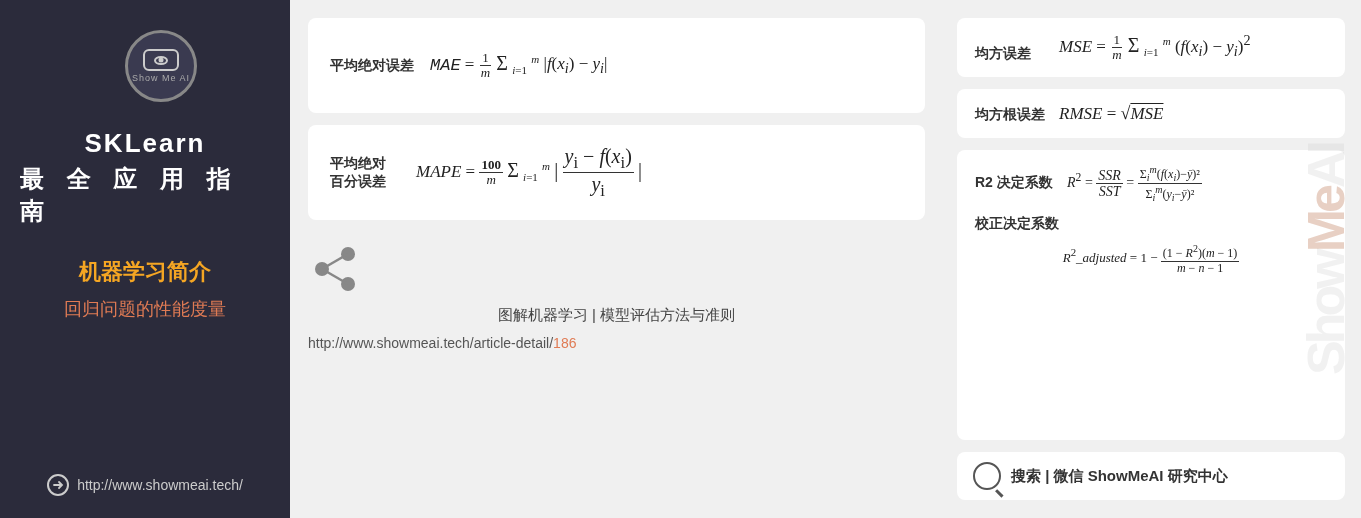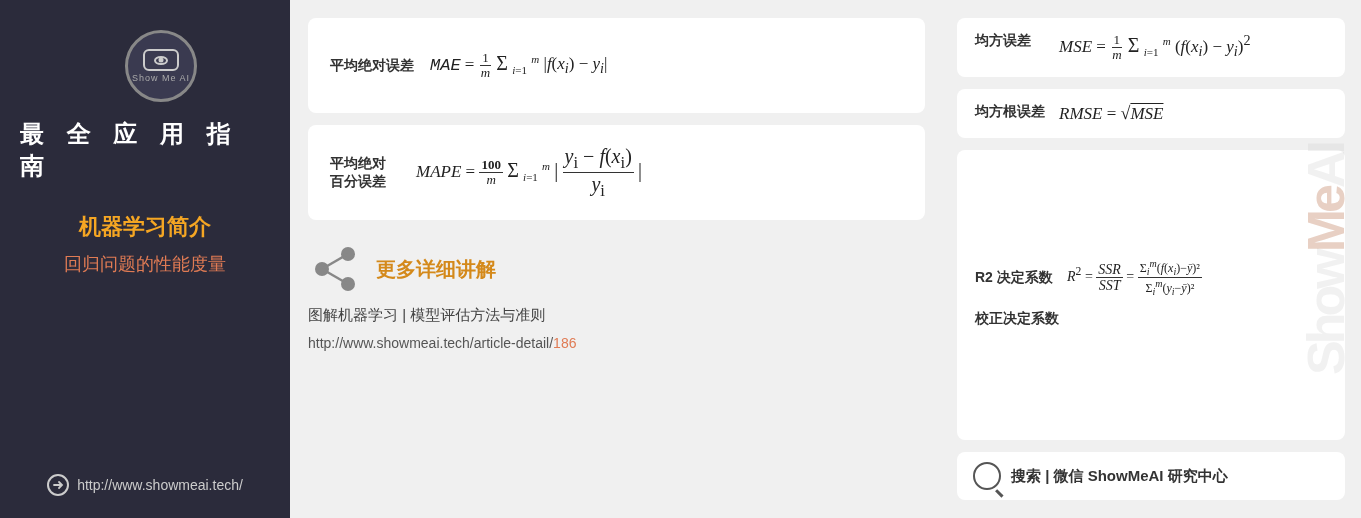--- a/index.html
+++ b/index.html
@@ -166,20 +166,21 @@
       gap: 14px;
     }
     .more-link {
       font-size: 20px;
       font-weight: bold;
       color: #d4891a;
     }
     .desc-text {
       font-size: 15px;
       color: #444;
+      text-align: center;
     }
     .url-text {
       font-size: 14px;
       color: #555;
     }
     .url-number {
       color: #e07b54;
     }
 
     
@@ -191,21 +192,21 @@
       padding: 18px 16px;
       gap: 12px;
       position: relative;
     }
 
     .formula-card-right {
       background: #fff;
       border-radius: 8px;
       padding: 14px 18px;
       display: flex;
-      align-items: flex-start;
+      align-items: flex-end;
       gap: 14px;
     }
 
     .formula-card-tall {
       background: #fff;
       border-radius: 8px;
       padding: 14px 18px;
       flex: 1;
       display: flex;
       flex-direction: column;
@@ -287,20 +288,21 @@
 
   <div class="sidebar">
     <div class="logo-area">
       <div class="logo-circle">
         <div class="logo-icon-top">
           <div class="logo-eye"></div>
         </div>
         <div class="logo-text-small">Show Me AI</div>
       </div>
     </div>
+    <div class="brand-title">SKLearn</div>
     <div class="brand-subtitle">最 全 应 用 指 南</div>
     <div class="section-title">机器学习简介</div>
     <div class="section-subtitle">回归问题的性能度量</div>
     <div class="website-link">
       <div class="arrow-icon">
         <svg width="14" height="14" viewBox="0 0 14 14">
           <path d="M3 7 L11 7 M8 4 L11 7 L8 10" stroke="#ccc" stroke-width="1.8" fill="none" stroke-linecap="round"></path>
         </svg>
       </div>
       <span>http://www.showmeai.tech/</span>
@@ -353,21 +355,20 @@
 
           <div style="width:54px;height:54px;display:flex;align-items:center;justify-content:center;">
             <svg width="50" height="50" viewBox="0 0 50 50">
               <circle cx="38" cy="10" r="7" fill="#888"></circle>
               <circle cx="38" cy="40" r="7" fill="#888"></circle>
               <circle cx="12" cy="25" r="7" fill="#888"></circle>
               <line x1="38" y1="10" x2="12" y2="25" stroke="#888" stroke-width="2.5"></line>
               <line x1="38" y1="40" x2="12" y2="25" stroke="#888" stroke-width="2.5"></line>
             </svg>
           </div>
-          <span class="more-link">更多详细讲解</span>
         </div>
         <div class="desc-text">图解机器学习 | 模型评估方法与准则</div>
         <div class="url-text">
           <span>http://www.showmeai.tech/article-detail/</span><span class="url-number">186</span>
         </div>
       </div>
     </div>
 
     <div class="formulas-right">
 
@@ -411,20 +412,28 @@
                 <span class="den"><span style="font-style:italic;">SST</span></span>
               </span>
             <span> = </span>
             <span class="frac" style="font-size:12px;">
                 <span class="num">Σ<sub><span style="font-style:italic;">i</span></sub><sup><span style="font-style:italic;">m</span></sup>(<span style="font-style:italic;">f</span>(<span style="font-style:italic;">x</span><sub style="font-style:italic;">i</sub>)−<span style="font-style:italic;">ȳ</span>)²</span>
                 <span class="den">Σ<sub><span style="font-style:italic;">i</span></sub><sup><span style="font-style:italic;">m</span></sup>(<span style="font-style:italic;">y</span><sub style="font-style:italic;">i</sub>−<span style="font-style:italic;">ȳ</span>)²</span>
               </span>
           </span>
         </div>
         <div style="font-size:14px;font-weight:600;color:#333;margin-bottom:4px;">校正决定系数</div>
+        <div class="formula-math" style="font-size:13px;text-align:center;">
+          <span style="font-style:italic;">R</span><sup>2</sup><span style="font-style:italic;">_adjusted</span>
+          <span> = 1 − </span>
+          <span class="frac" style="font-size:12px;">
+              <span class="num">(1 − <span style="font-style:italic;">R</span><sup>2</sup>)(<span style="font-style:italic;">m</span> − 1)</span>
+              <span class="den"><span style="font-style:italic;">m</span> − <span style="font-style:italic;">n</span> − 1</span>
+            </span>
+        </div>
       </div>
 
       <div class="search-bar">
         <div style="position:relative;width:28px;height:28px;flex-shrink:0;">
           <div class="search-circle">
             <div class="search-handle"></div>
           </div>
         </div>
         <span>搜索 | 微信  ShowMeAI 研究中心</span>
       </div>

